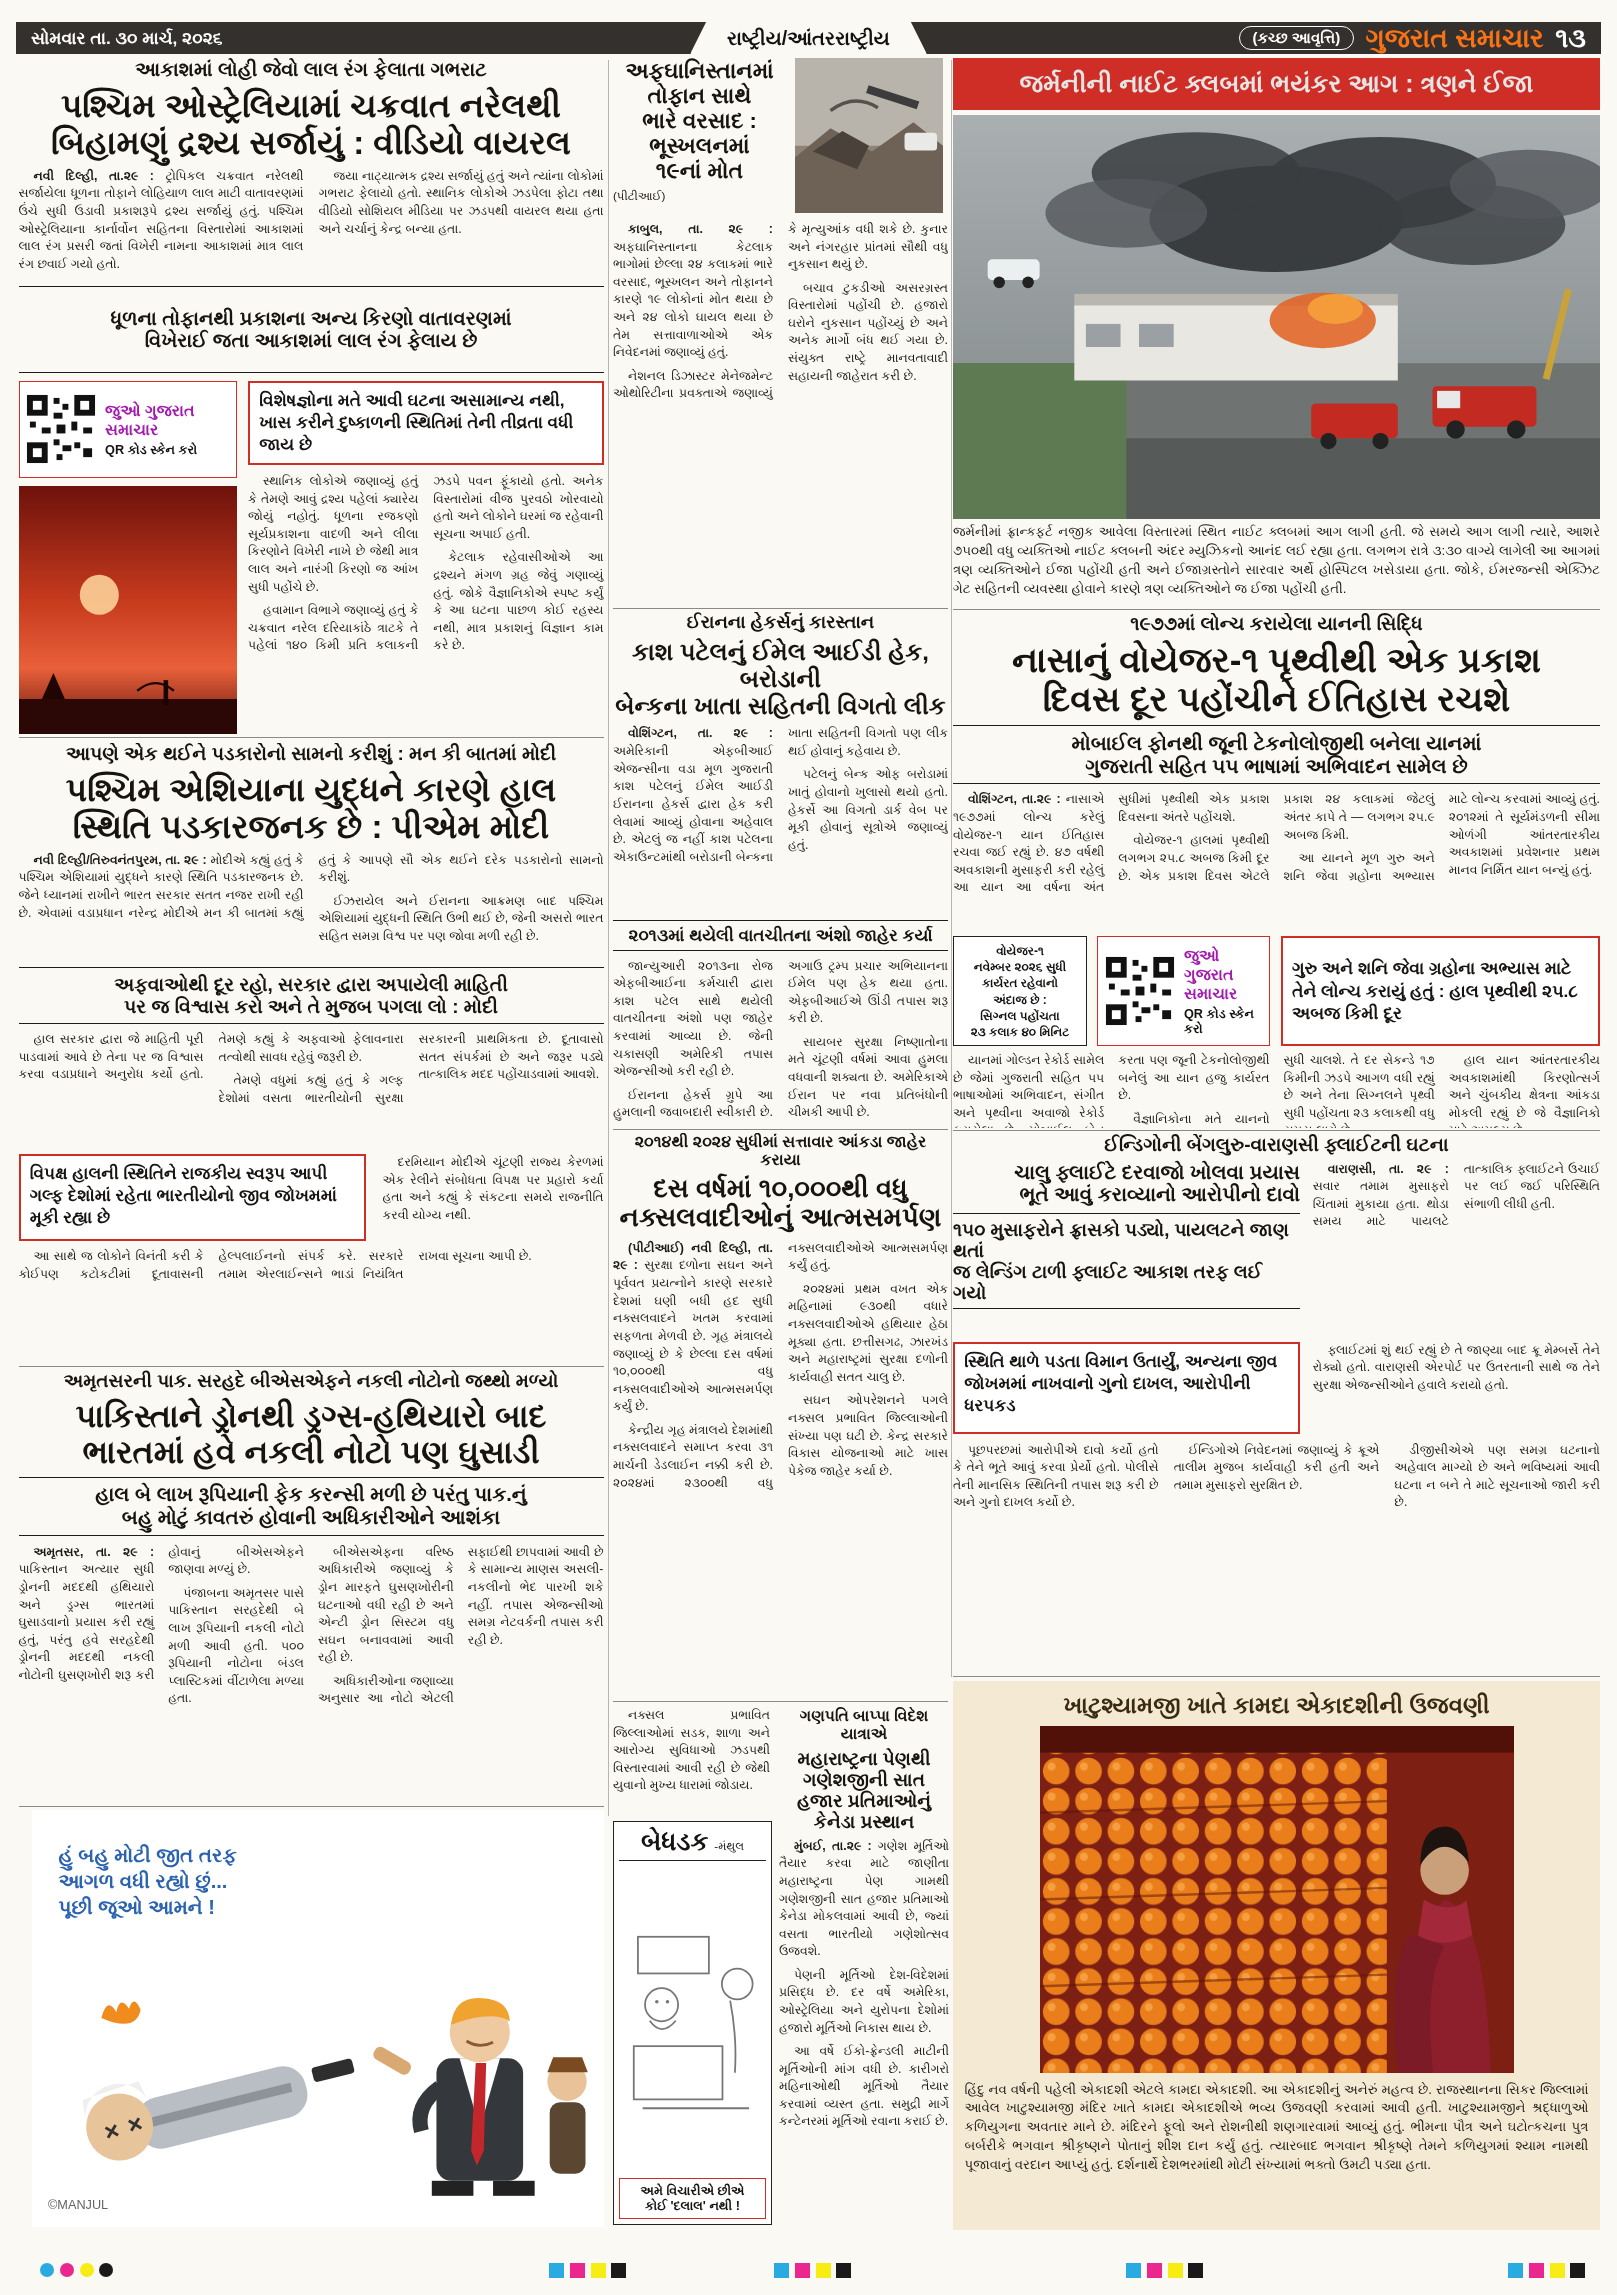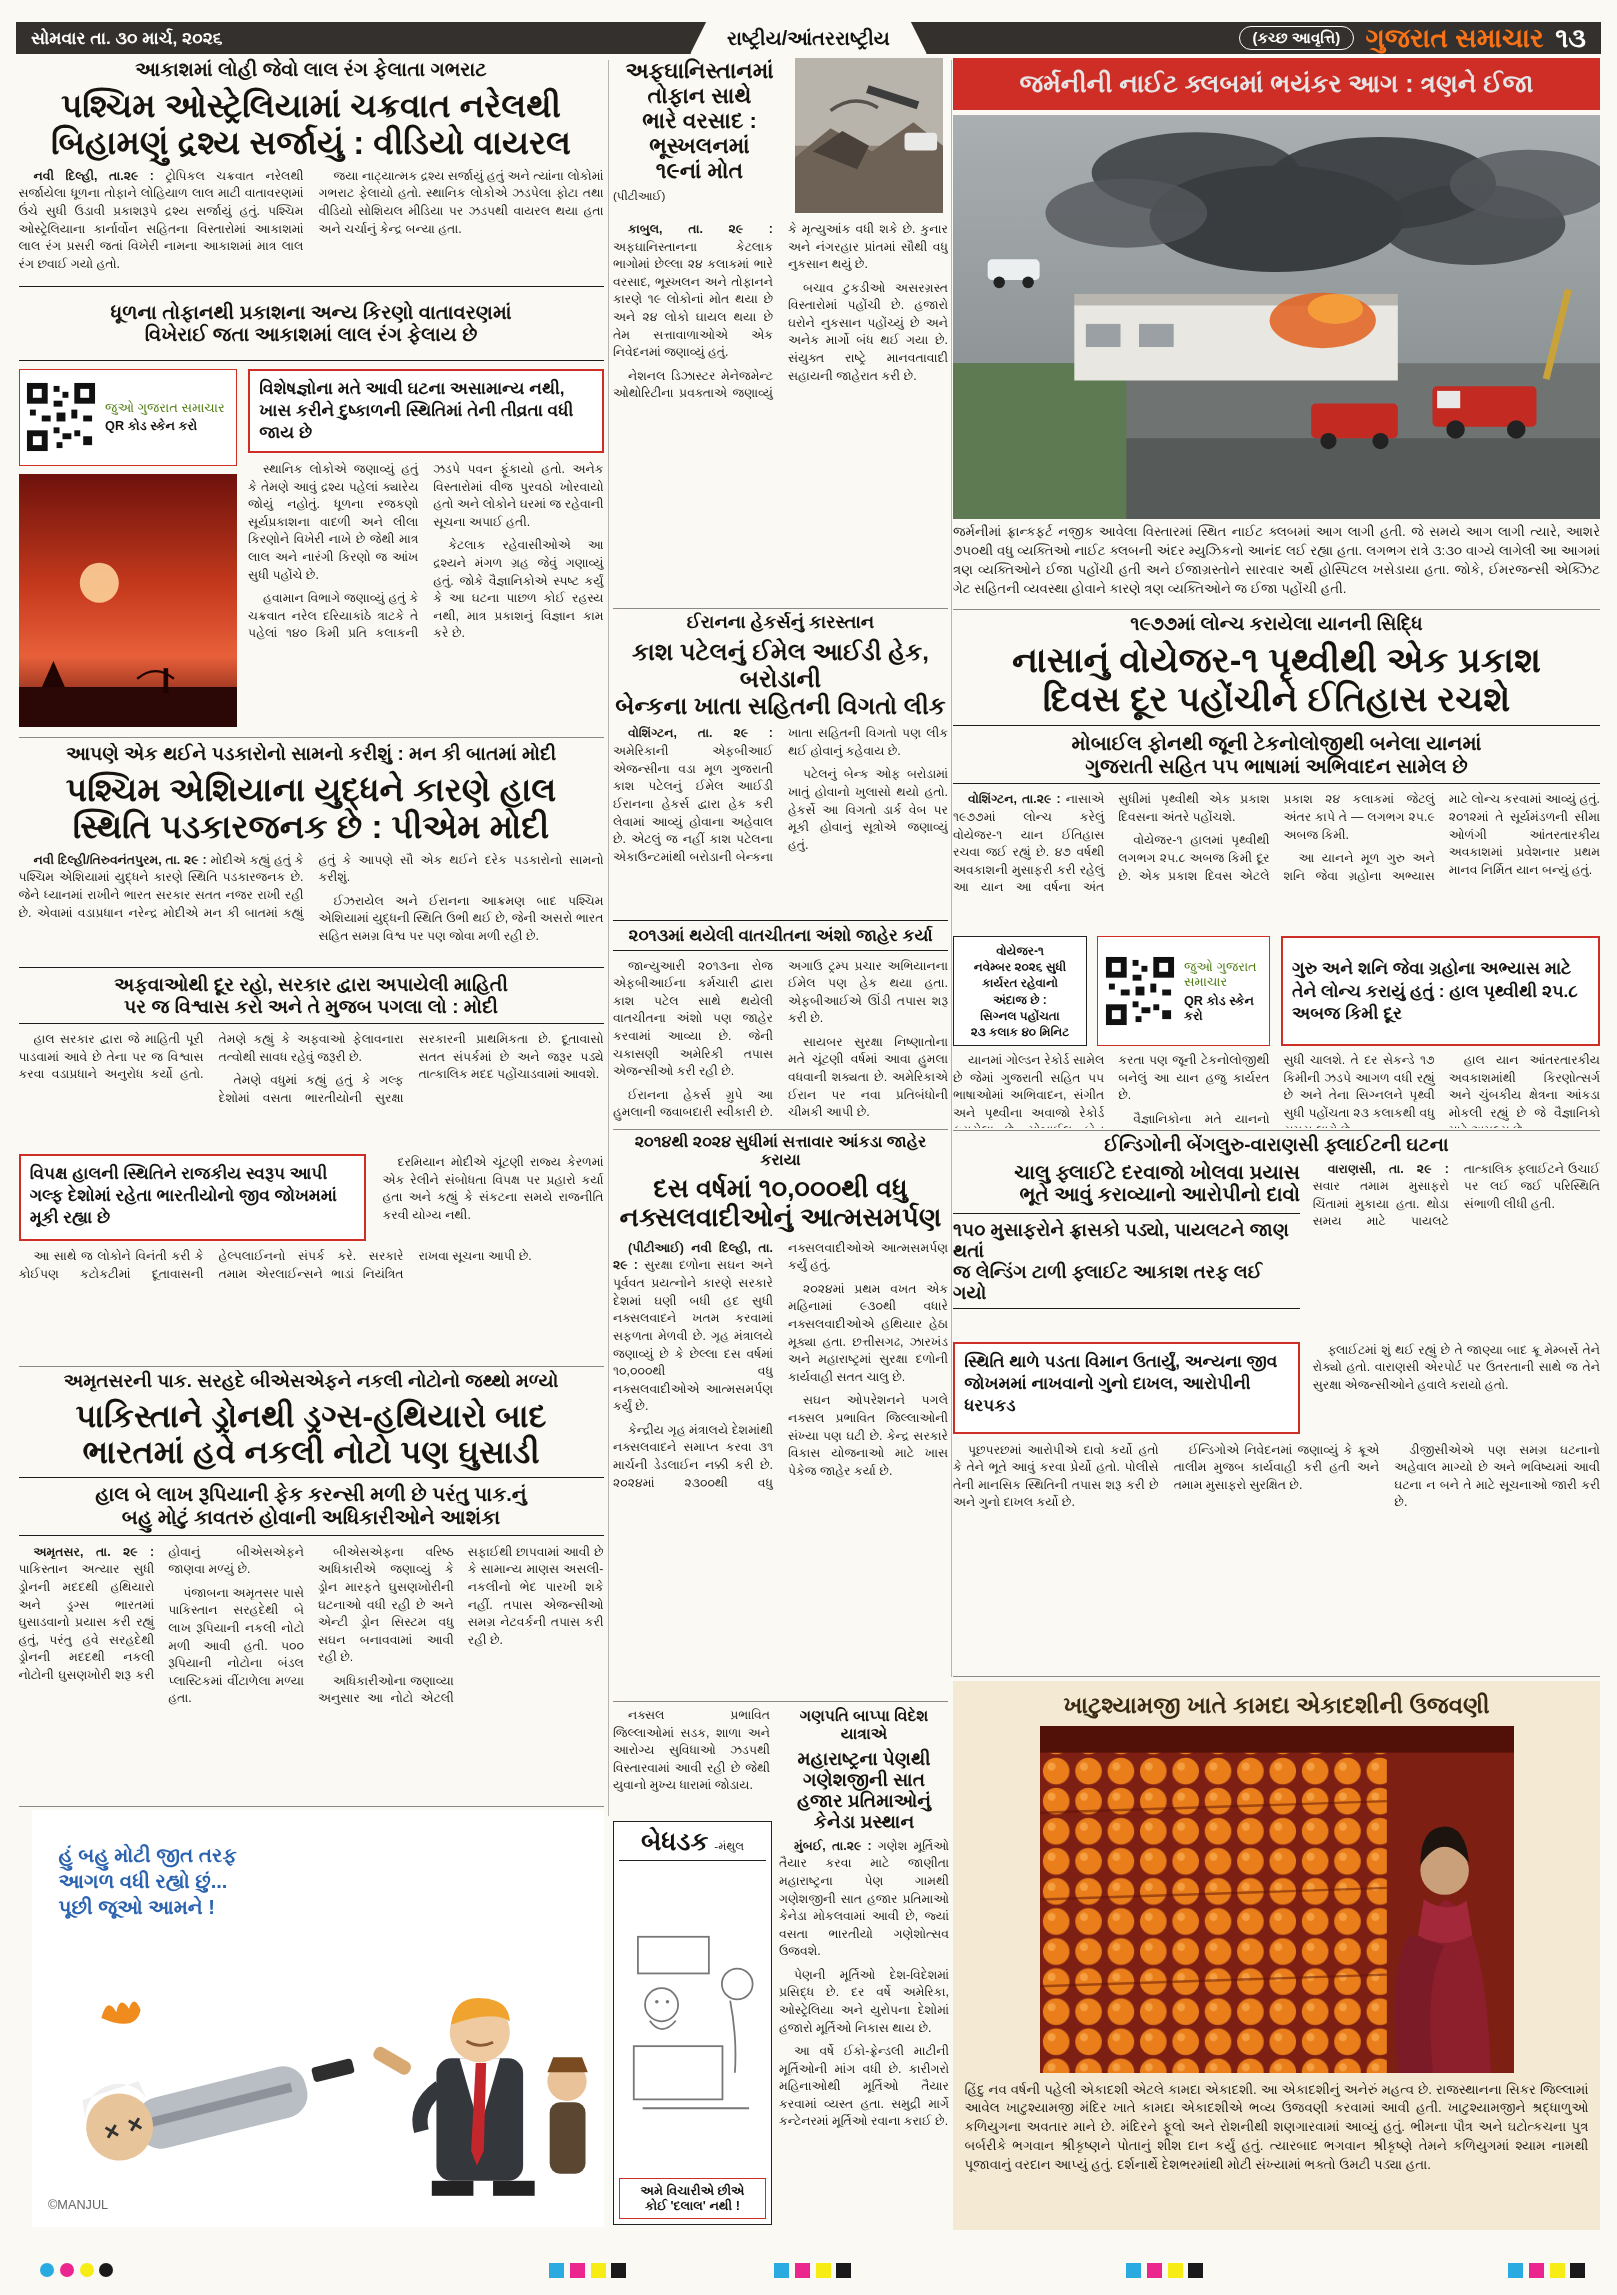--- a/index.html
+++ b/index.html
@@ -14,21 +14,21 @@
   .ruleTB{border-top:1.7px solid #1c1c1c;border-bottom:1.7px solid #1c1c1c}
   .body-txt{font-size:12.4px;line-height:1.42;text-align:justify;color:#1d1a17}
   .body-txt p{margin-bottom:5.8px;text-indent:15px}
   .dl{font-weight:bold;text-indent:0}
   .c2{column-count:2;column-gap:15px}
   .c3{column-count:3;column-gap:15px}
   .c4{column-count:4;column-gap:14px}
   .clip{overflow:hidden}
   .quote{border:2px solid #cf2e27;padding:7px 9.2px;font-weight:bold;line-height:1.3;background:#fff;white-space:pre-line}
   .qrbox{border:1.4px solid #cf2e27;display:flex;align-items:center;gap:7px;padding:4.6px;background:#fff}
-  .qrbox .t1{color:#4d7c0f;font-weight:normal;font-size:13px;line-height:1.2}
+  .qrbox .t1{color:#a21caf;font-weight:bold;font-size:16px;line-height:1.2}
   .qrbox .t2{font-weight:bold;font-size:12.7px;margin-top:3.5px}
   .hline{position:absolute;height:1.2px;background:#8d8a85}
   .vline{position:absolute;width:0.6px;background:#b9b5ae}
   
   #masthead{left:16px;top:22px;width:1585px;height:32px;background:#33302d;display:flex;
             align-items:center;justify-content:space-between;padding:0 15px;color:#fff}
   .mh-tab{position:absolute;left:50%;transform:translateX(-50%);top:0;height:32px;background:#fbf9f3;
           color:#111;display:flex;align-items:center;padding:0 37px;font-size:19.6px;font-weight:bold;
           clip-path:polygon(16px 0,calc(100% - 16px) 0,100% 100%,0 100%)}
   .mh-date{font-size:17.3px;font-weight:bold}
@@ -66,21 +66,21 @@
 
   <section class="abs art" style="left:18.5px;top:58px;width:585px;height:676px">
     <div class="kick" style="font-size:19.6px">આકાશમાં લોહી જેવો લાલ રંગ ફેલાતા ગભરાટ</div>
     <h1 class="hl" style="font-size:33px;margin:5.8px 0 5.8px">પશ્ચિમ ઓસ્ટ્રેલિયામાં ચક્રવાત નરેલથી
 બિહામણું દ્રશ્ય સર્જાયું : વીડિયો વાયરલ</h1>
     <div class="body-txt c2 clip" style="height:116px">
       <p><span class="dl">નવી દિલ્હી, તા.૨૯ :</span>
          <span>ટ્રોપિકલ ચક્રવાત નરેલથી સર્જાયેલા ધૂળના તોફાને લોહિયાળ લાલ માટી વાતાવરણમાં ઉંચે સુધી ઉડાવી પ્રકાશરૂપે દ્રશ્ય સર્જાયું હતું. પશ્ચિમ ઓસ્ટ્રેલિયાના કાર્નાર્વોન સહિતના વિસ્તારોમાં આકાશમાં લાલ રંગ પ્રસરી જતાં વિખેરી નામના આકાશમાં માત્ર લાલ રંગ છવાઈ ગયો હતો.</span></p>
       <p>જયા નાટ્યાત્મક દ્રશ્ય સર્જાયું હતું અને ત્યાંના લોકોમાં ગભરાટ ફેલાયો હતો. સ્થાનિક લોકોએ ઝડપેલા ફોટા તથા વીડિયો સોશિયલ મીડિયા પર ઝડપથી વાયરલ થયા હતા અને ચર્ચાનું કેન્દ્ર બન્યા હતા.</p>
     </div>
-    <div class="hl ruleTB" style="font-size:19.6px;padding:14px 0;margin:2.3px 0 8px">ધૂળના તોફાનથી પ્રકાશના અન્ય કિરણો વાતાવરણમાં
+    <div class="hl ruleTB" style="font-size:19.6px;padding:20px 0;margin:2.3px 0 8px">ધૂળના તોફાનથી પ્રકાશના અન્ય કિરણો વાતાવરણમાં
 વિખેરાઈ જતા આકાશમાં લાલ રંગ ફેલાય છે</div>
     <div style="display:flex;gap:11.6px;height:358px">
       <div style="width:218px;display:flex;flex-direction:column;gap:8px">
         <div class="qrbox" style="height:97px">
           <svg viewBox="0 0 25 25" style="width:74px;height:74px;flex:none">
             <rect width="25" height="25" fill="#fff"></rect>
             <g fill="#111">
               <rect x="1" y="1" width="7" height="7"></rect>
                 <rect x="17" y="1" width="7" height="7"></rect>
                 <rect x="1" y="17" width="7" height="7"></rect>

